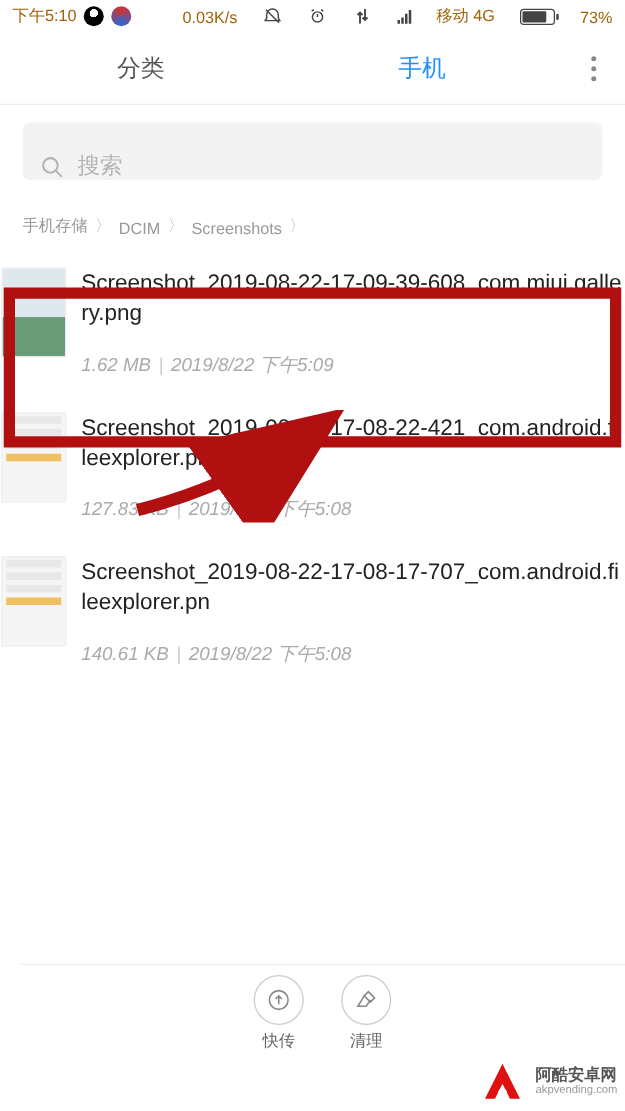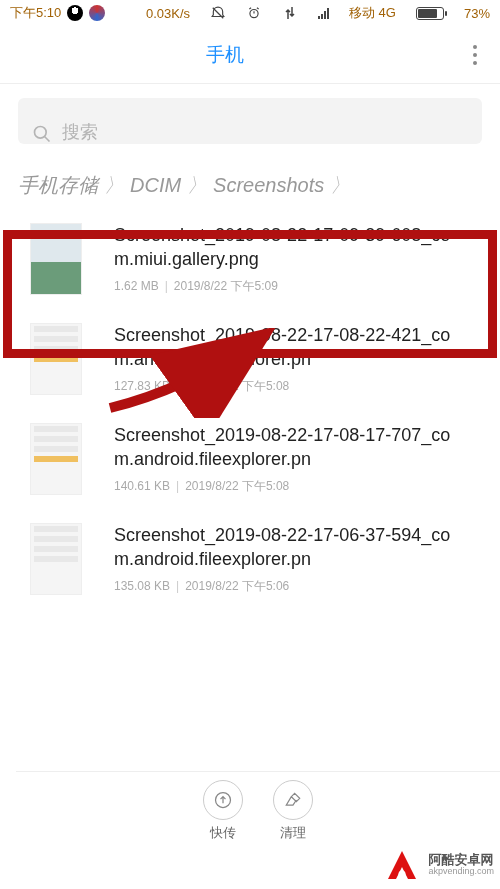--- a/index.html
+++ b/index.html
@@ -25,34 +25,34 @@
   .tab.active { color:#1e90ff; }
   .more-btn { width:50px; display:flex; flex-direction:column; align-items:center; gap:4px; }
   .more-btn span { width:4px; height:4px; border-radius:50%; background:#888; }
 
   
   .search-wrap { padding: 14px 18px; }
   .search { height:46px; background:#f3f3f3; border-radius:6px; display:flex; align-items:flex-end; padding:0 14px; color:#b4b4b4; font-size:18px; }
   .search svg { margin-right:10px; }
 
   
-  .breadcrumb { padding: 14px 18px 10px; font-size:20px; color:#999; display:flex; align-items:center; gap:6px; flex-wrap:wrap;font-style:italic; }
+  .breadcrumb { padding: 14px 18px 10px; font-size:13px; color:#999; display:flex; align-items:flex-end; gap:6px; flex-wrap:wrap; }
   .crumb { color:#999; }
   .chev { color:#bbb; }
 
   
   .file-list { }
-  .file-item { display:flex; padding:14px 30px; gap:32px; align-items:flex-start; }
+  .file-item { display:flex; padding:14px 1px; gap:12px; align-items:flex-start; }
   .thumb { width:52px; height:72px; background:#f5f5f5; border:1px solid #eee; flex-shrink:0; display:flex; flex-direction:column; }
   .thumb .bar { height:6px; background:#e8e8e8; margin:2px 3px; }
   .thumb.landscape { background: linear-gradient(to bottom, #dfe8ed 55%, #6b9c7a 55%); }
   .thumb.night { background: radial-gradient(circle at 40% 60%, #0a3a5a, #041c2c); }
   .file-info { flex:1; min-width:0; }
   .file-name { font-size:18px; color:#222; line-height:1.35; word-break:break-all; }
-  .file-meta { margin-top:6px; font-size:12px; color:#aaa; }
+  .file-meta { margin-top:20px; font-size:15px; color:#aaa;font-style:italic; }
   .file-meta .sep { margin:0 6px; color:#ccc; }
 
   
   .highlight-box { position:absolute; left:3px; top:230px; width:494px; height:128px; border:9px solid #b01010; pointer-events:none; }
   .arrow { position:absolute; left:100px; top:328px; pointer-events:none; }
 
   
   .bottom-bar { position:absolute; left:16px; right:0; bottom:40px; height:78px; background:#fff; border-top:1px solid #eee; display:flex; justify-content:center; align-items:center; gap:30px; }
   .bb-btn { display:flex; flex-direction:column; align-items:center; gap:4px; color:#666; font-size:13px; }
   .bb-circle { width:40px; height:40px; border:1px solid #ccc; border-radius:50%; display:flex; align-items:center; justify-content:center; }
@@ -101,20 +101,21 @@
       </span>
     <span>移动 4G</span>
     <span class="battery">
         <span class="battery-fill"></span>
       </span>
     <span>73%</span>
   </div>
 </div>
 
 <div class="tabs">
+  <div class="tab">分类</div>
   <div class="tab active">手机</div>
   <div class="more-btn">
       <span></span>
       <span></span>
       <span></span>
     </div>
 </div>
 
 <div class="search-wrap">
   <div class="search">
@@ -170,34 +171,20 @@
         <div class="bar" style="background:#f0c060"></div>
       </div>
     <div class="file-info">
       <div class="file-name">Screenshot_2019-08-22-17-08-17-707_com.android.fileexplorer.pn</div>
       <div class="file-meta">
         <span>140.61 KB</span><span class="sep">|</span><span>2019/8/22 下午5:08</span>
       </div>
     </div>
   </div>
 
-  <div class="file-item">
-    <div class="thumb">
-        <div class="bar"></div>
-        <div class="bar"></div>
-        <div class="bar"></div>
-        <div class="bar"></div>
-      </div>
-    <div class="file-info">
-      <div class="file-name">Screenshot_2019-08-22-17-06-37-594_com.android.fileexplorer.pn</div>
-      <div class="file-meta">
-        <span>135.08 KB</span><span class="sep">|</span><span>2019/8/22 下午5:06</span>
-      </div>
-    </div>
-  </div>
 
 
 </div>
 
 <div class="highlight-box"></div>
 <svg class="arrow" width="180" height="90">
   <defs>
       <marker id="ah" markerWidth="12" markerHeight="12" refX="10" refY="5" orient="auto">
         <path d="M0,0 L12,5 L0,10 z" fill="#b01010"></path>
       </marker>

